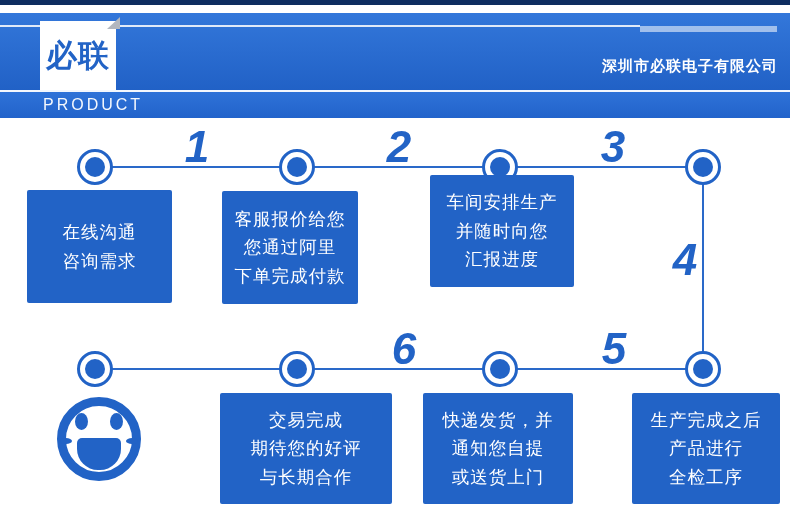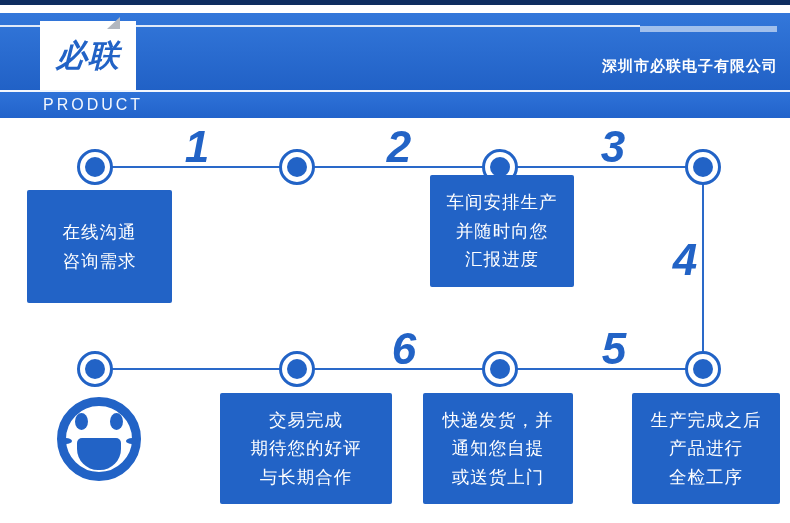--- a/index.html
+++ b/index.html
@@ -9,21 +9,21 @@
     overflow:hidden;
   }
   
   .topbar{position:absolute;left:0;top:0;width:790px;height:5px;background:#0e2d60;}
   .banner{position:absolute;left:0;top:13px;width:790px;height:77px;
     background:linear-gradient(180deg,#3377da 0%,#2161c6 100%);}
   .banner-line{position:absolute;left:0;top:12px;width:640px;height:2px;
     background:rgba(255,255,255,.85);z-index:1;}
   .banner-accent{position:absolute;left:640px;top:13px;width:137px;height:6px;
     background:rgba(255,255,255,.55);z-index:1;}
-  .logo-box{position:absolute;left:40px;top:8px;width:96px;height:69px;background:#ffffff;z-index:2;font-style:italic;}
+  .logo-box{position:absolute;left:40px;top:8px;width:76px;height:69px;background:#ffffff;z-index:2;}
   .logo-fold{position:absolute;left:67px;top:-4px;width:0;height:0;
     border-left:13px solid transparent;border-bottom:12px solid #b2b7bf;}
   .logo-text{width:100%;height:100%;display:flex;align-items:center;justify-content:center;
     font-size:31px;font-weight:bold;color:#2263c6;letter-spacing:1px;}
   .banner-title{position:absolute;left:131px;top:26px;font-size:42px;font-weight:800;
     color:#ffffff;letter-spacing:3px;line-height:1.1;z-index:2;}
   .banner-company{position:absolute;right:12px;top:44px;font-size:15px;font-weight:bold;
     color:#ffffff;letter-spacing:1px;z-index:2;}
   .substrip{position:absolute;left:0;top:90px;width:790px;height:28px;box-sizing:border-box;
     border-top:2px solid rgba(255,255,255,.95);
@@ -122,20 +122,23 @@
 
   <div class="step-num num-1">1</div>
   <div class="step-num num-2">2</div>
   <div class="step-num num-3">3</div>
   <div class="step-num num-4">4</div>
   <div class="step-num num-5">5</div>
   <div class="step-num num-6">6</div>
 
   <div class="step-box box-1">在线沟通
 咨询需求</div>
+  <div class="step-box box-2">客服报价给您
+您通过阿里
+下单完成付款</div>
   <div class="step-box box-3">车间安排生产
 并随时向您
 汇报进度</div>
   <div class="step-box box-4">生产完成之后
 产品进行
 全检工序</div>
   <div class="step-box box-5">快递发货，并
 通知您自提
 或送货上门</div>
   <div class="step-box box-6">交易完成

